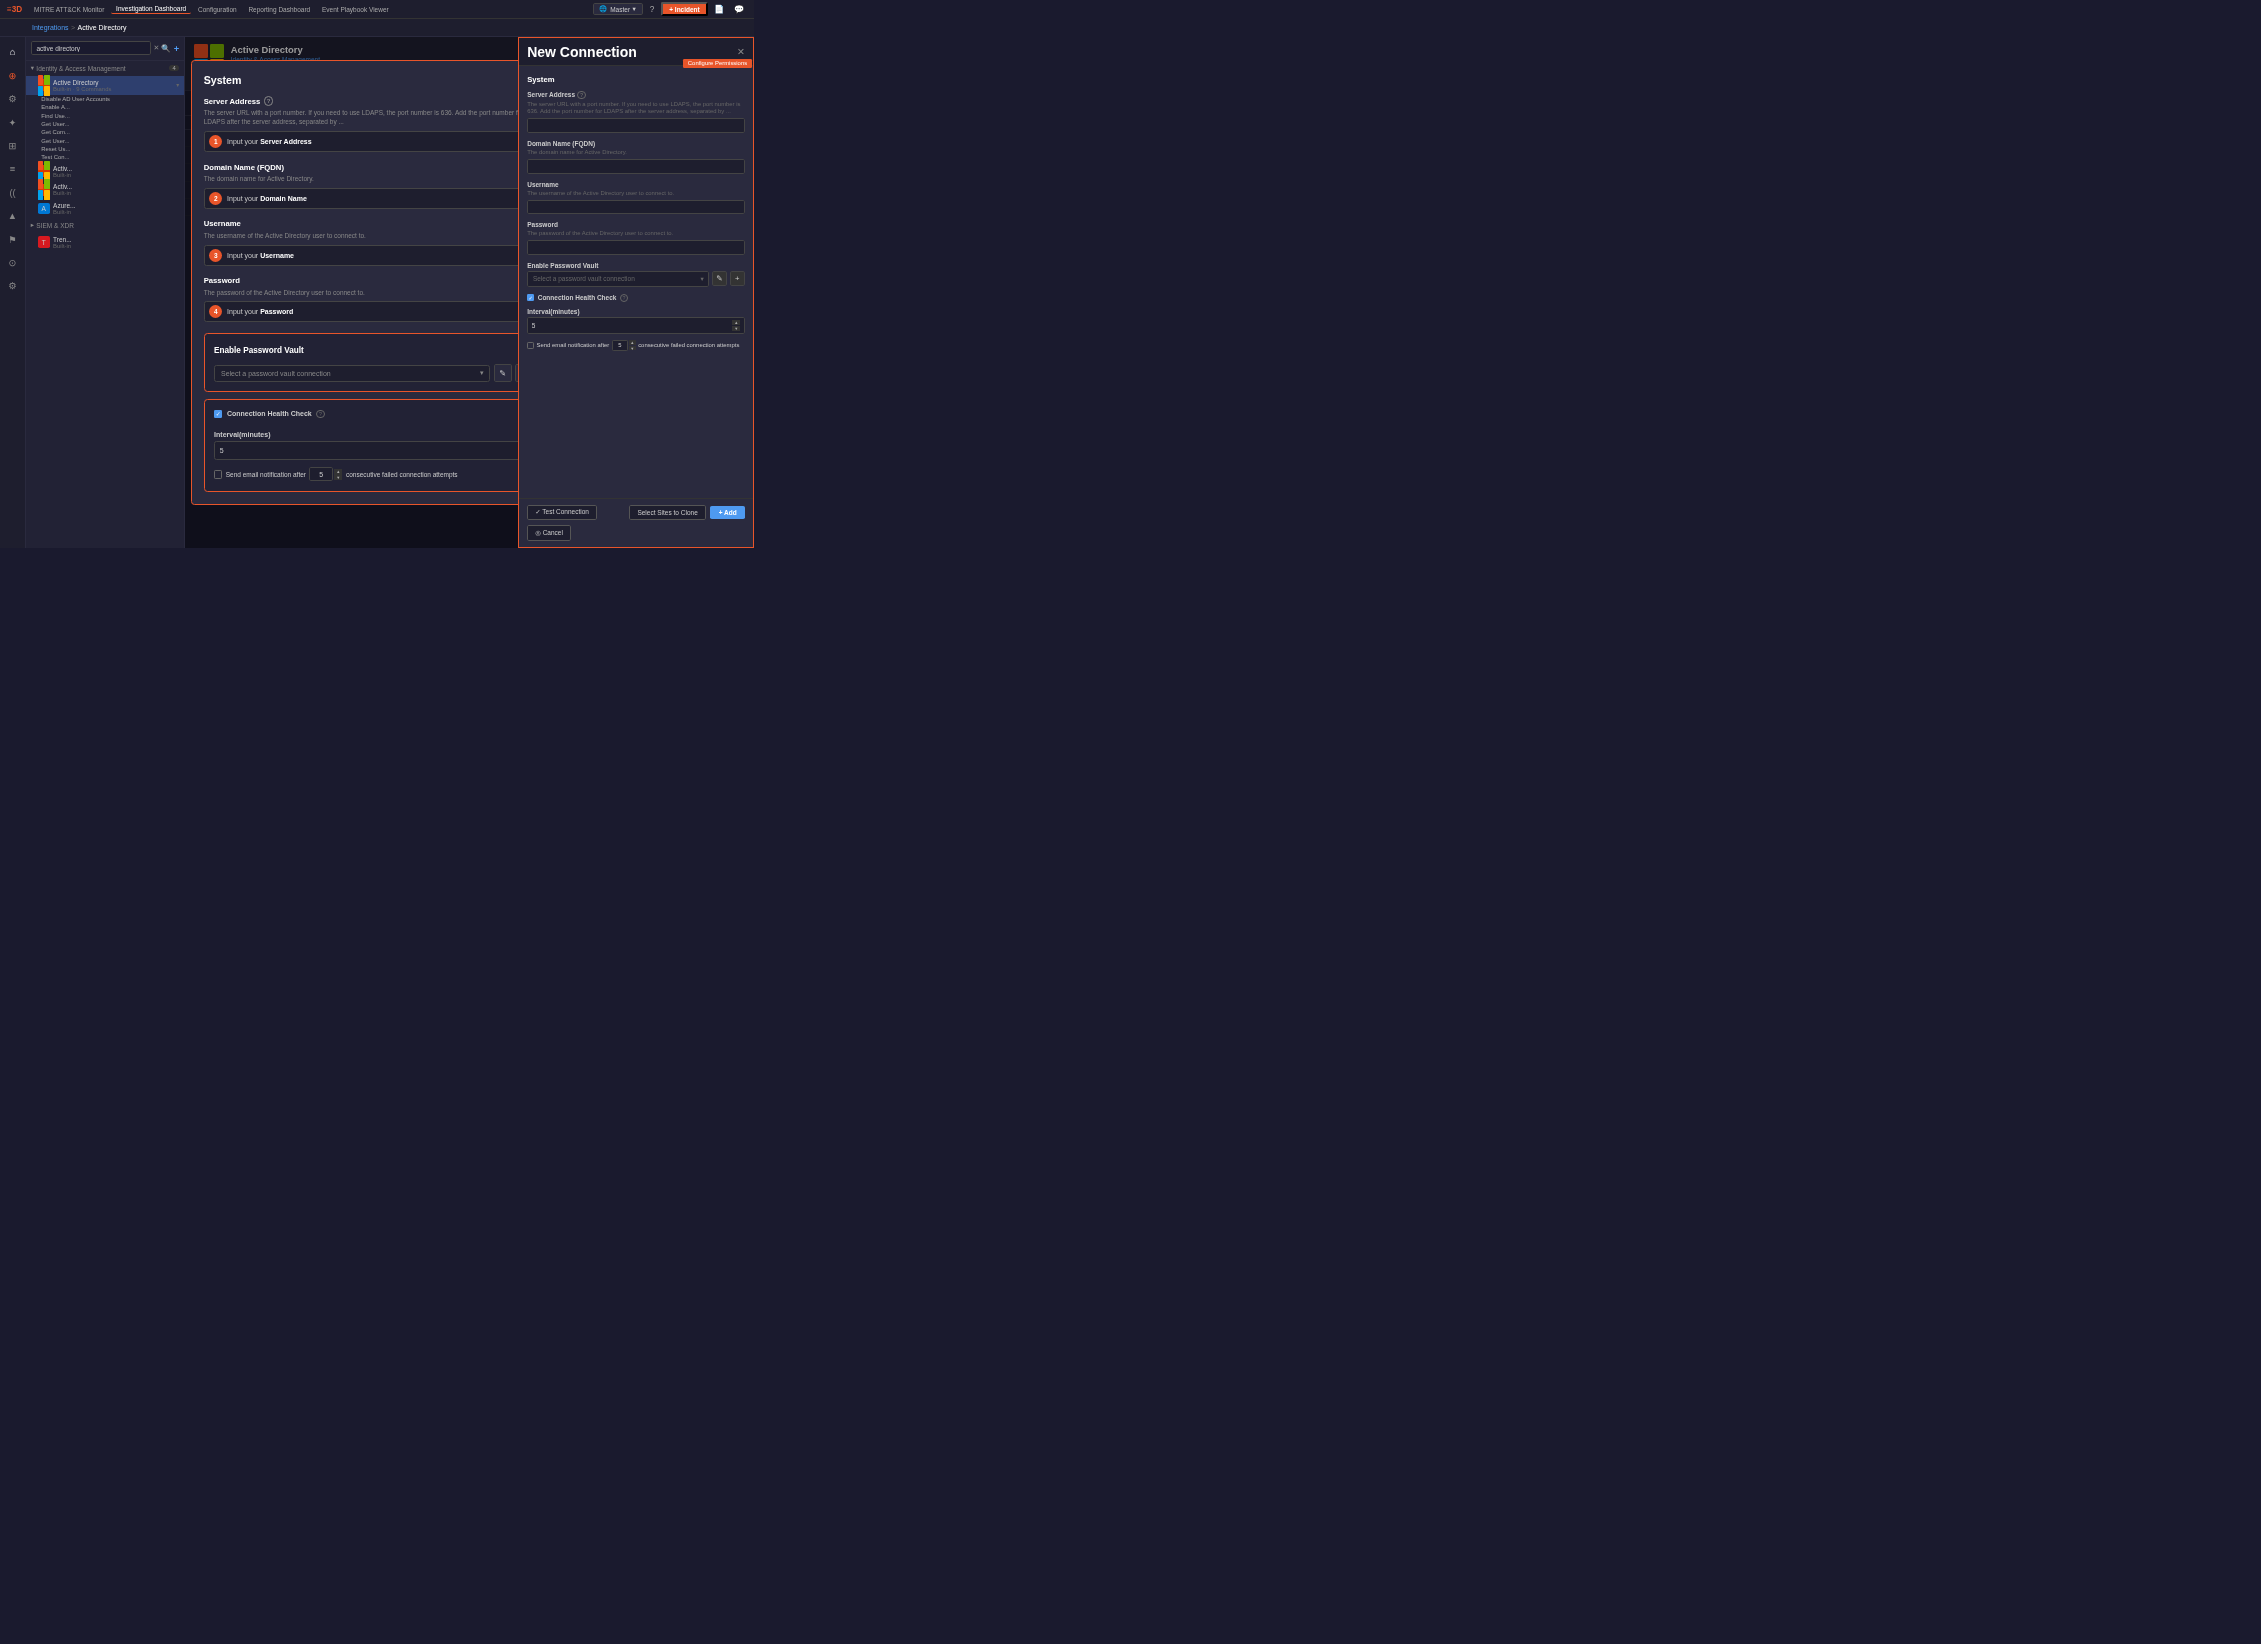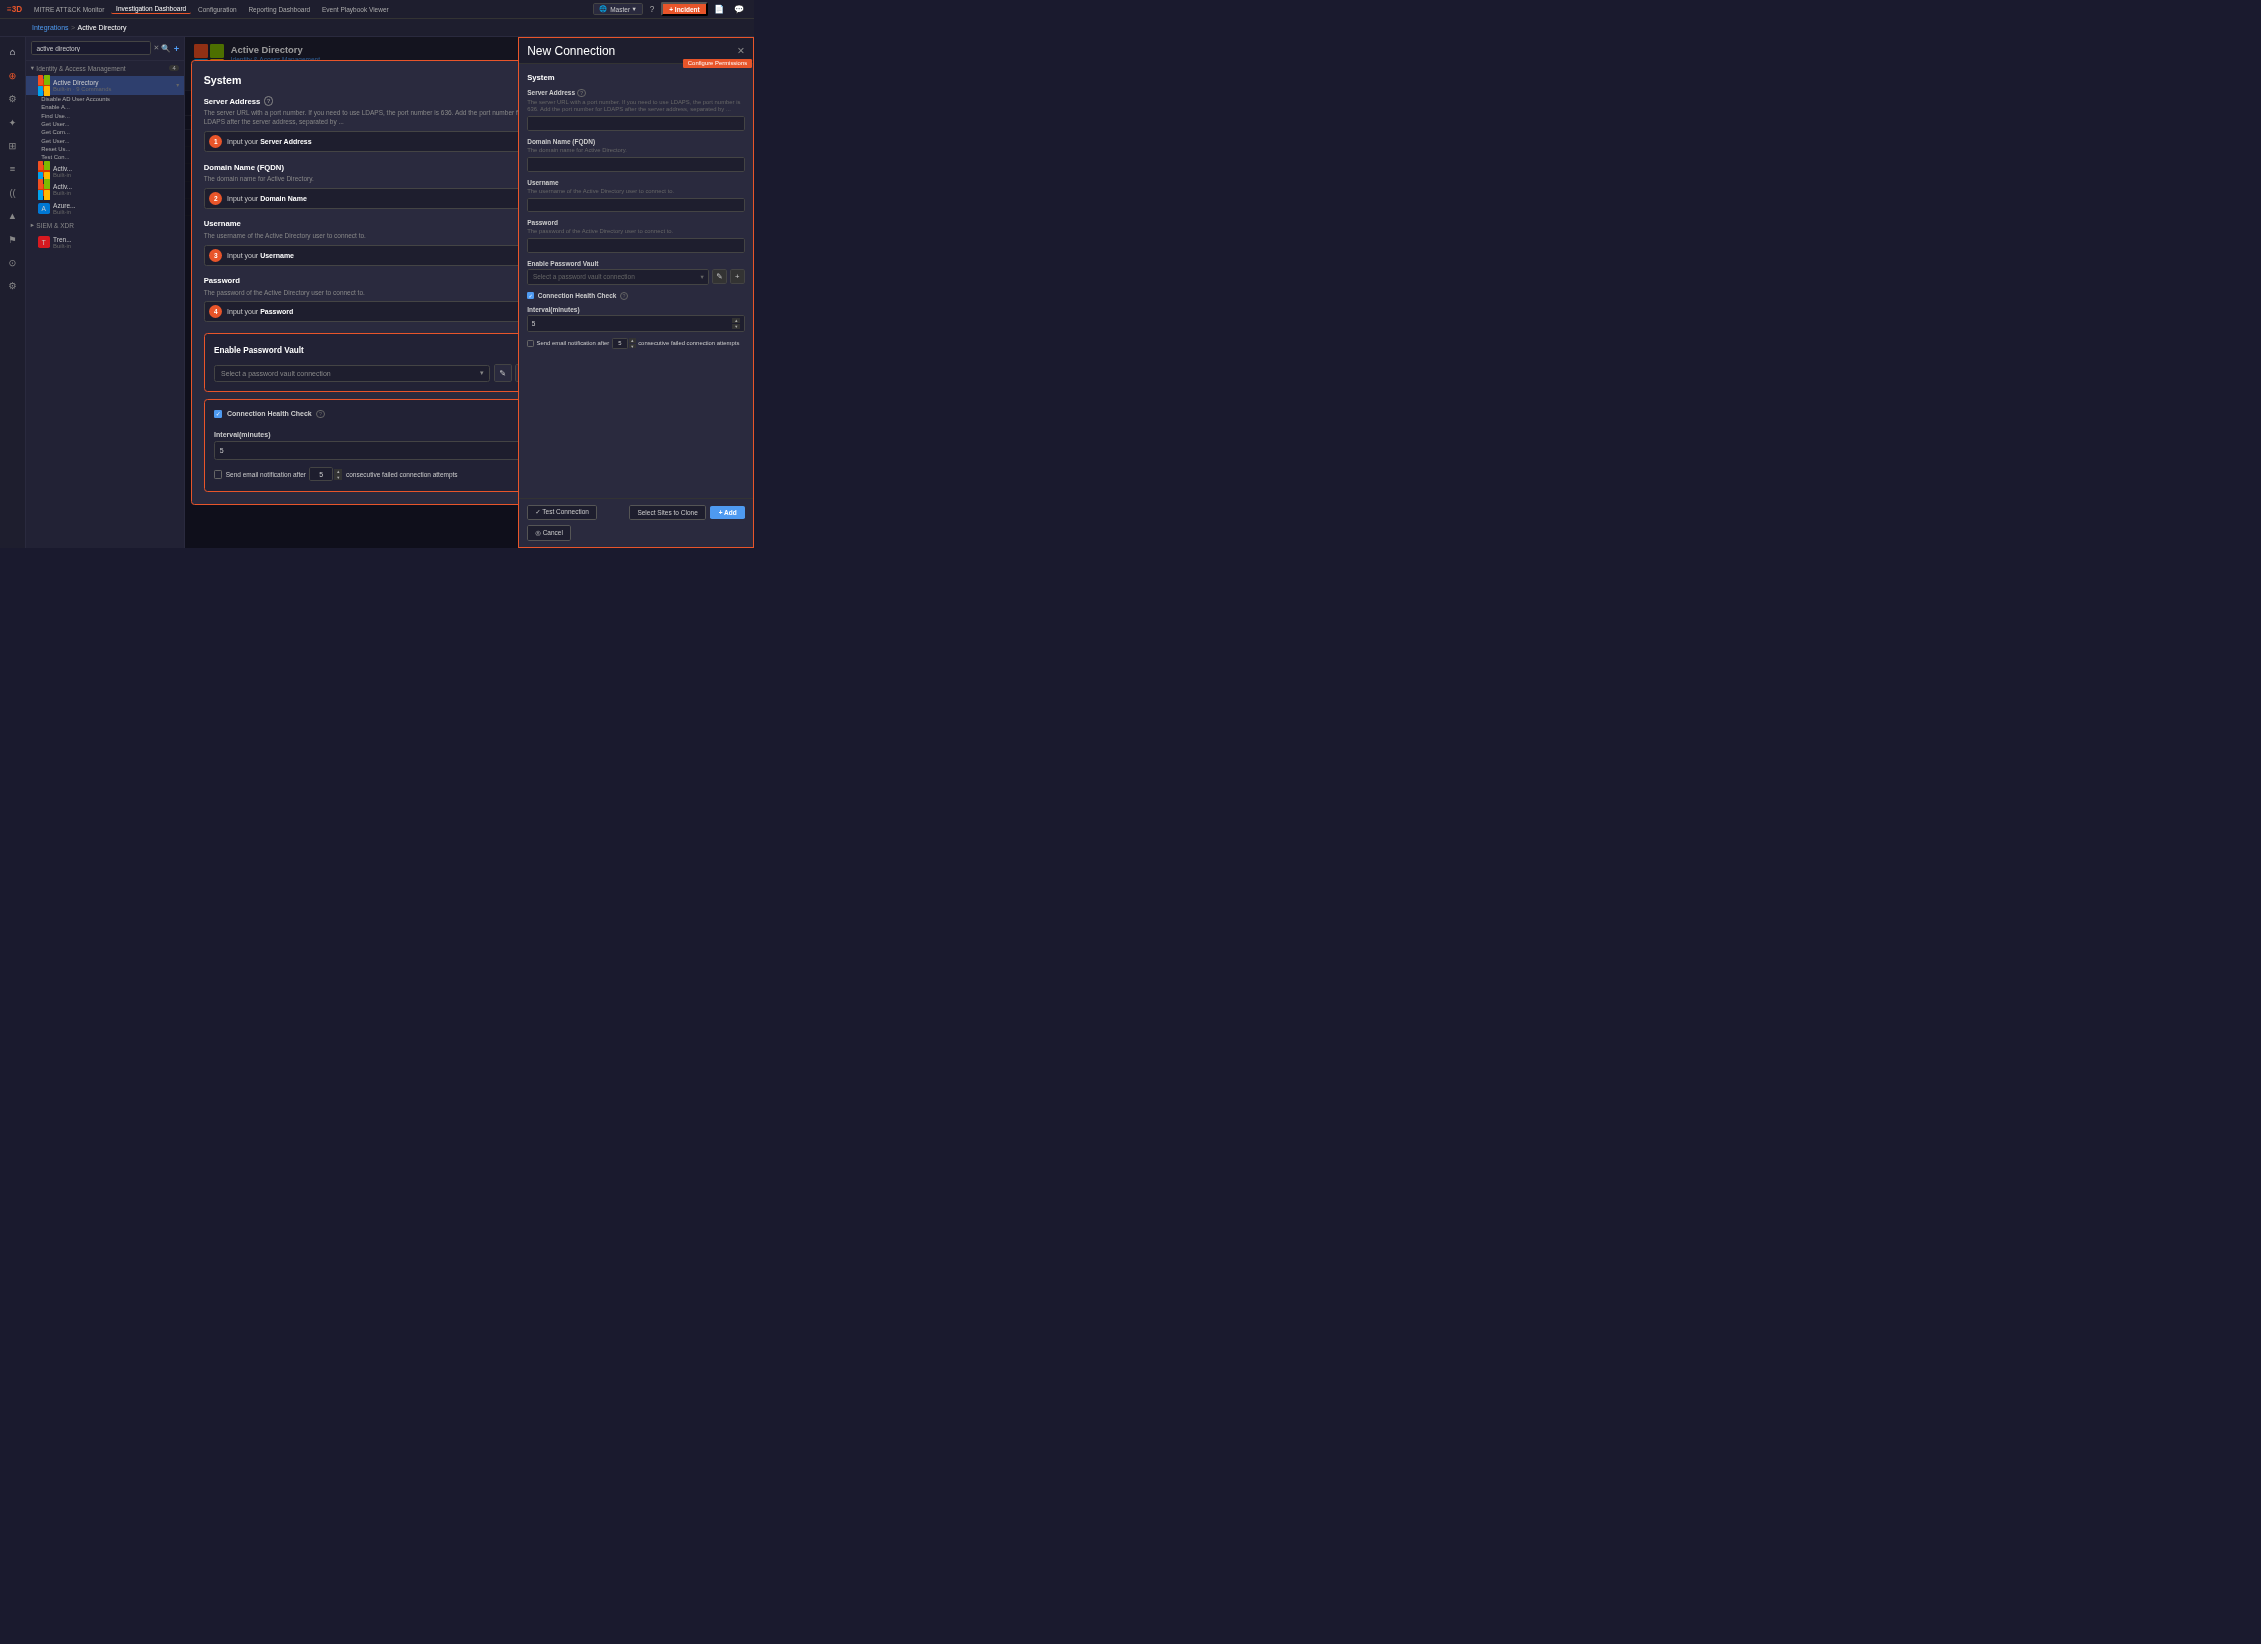--- a/index.html
+++ b/index.html
@@ -527,21 +527,21 @@
       border: 1.2px solid #e8552a;
     }
     .modal-header {
       background: #1e1e2e;
       padding: 5.9px 8.2px;
       display: flex;
       align-items: center;
       justify-content: space-between;
       border-bottom: 0.6px solid #333;
     }
-    .modal-title { font-size: 12px; color: #fff; font-weight: 400; }
+    .modal-title { font-size: 14px; color: #fff; font-weight: 700; }
     .modal-close {
       color: #888;
       cursor: pointer;
       font-size: 9.4px;
       background: none;
       border: none;
     }
     .modal-configure {
       position: absolute;
       top: 21px;

